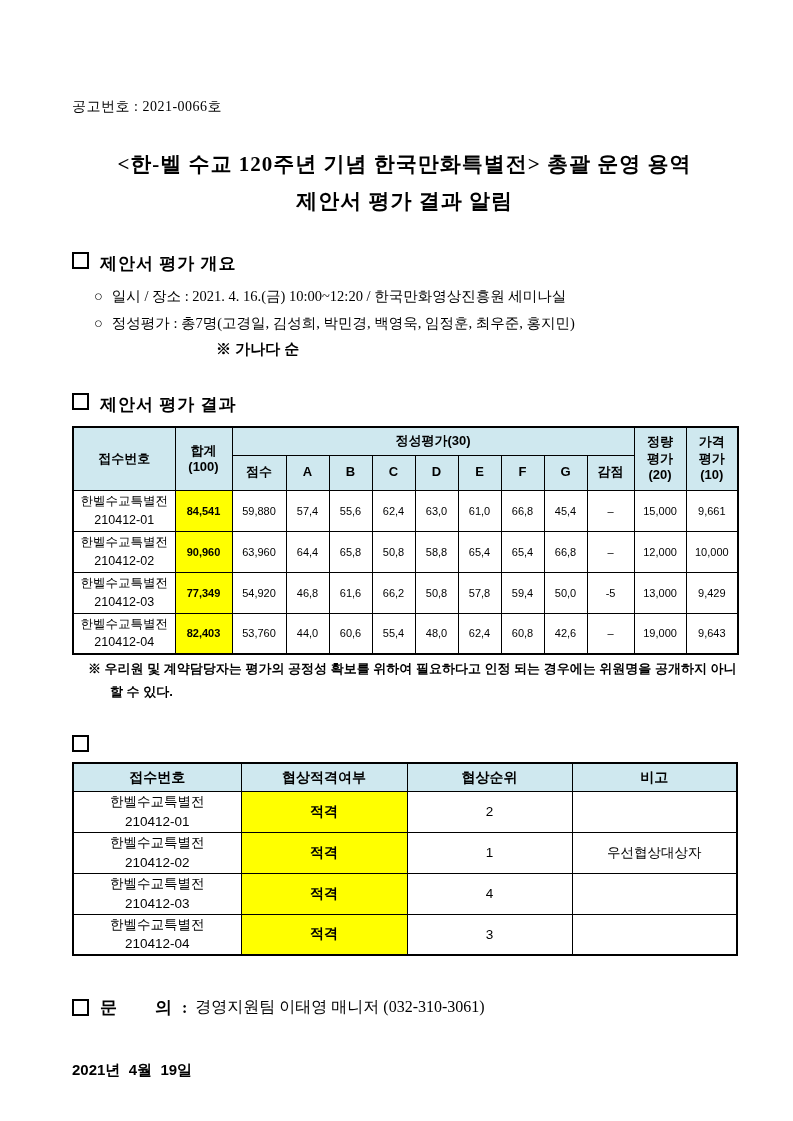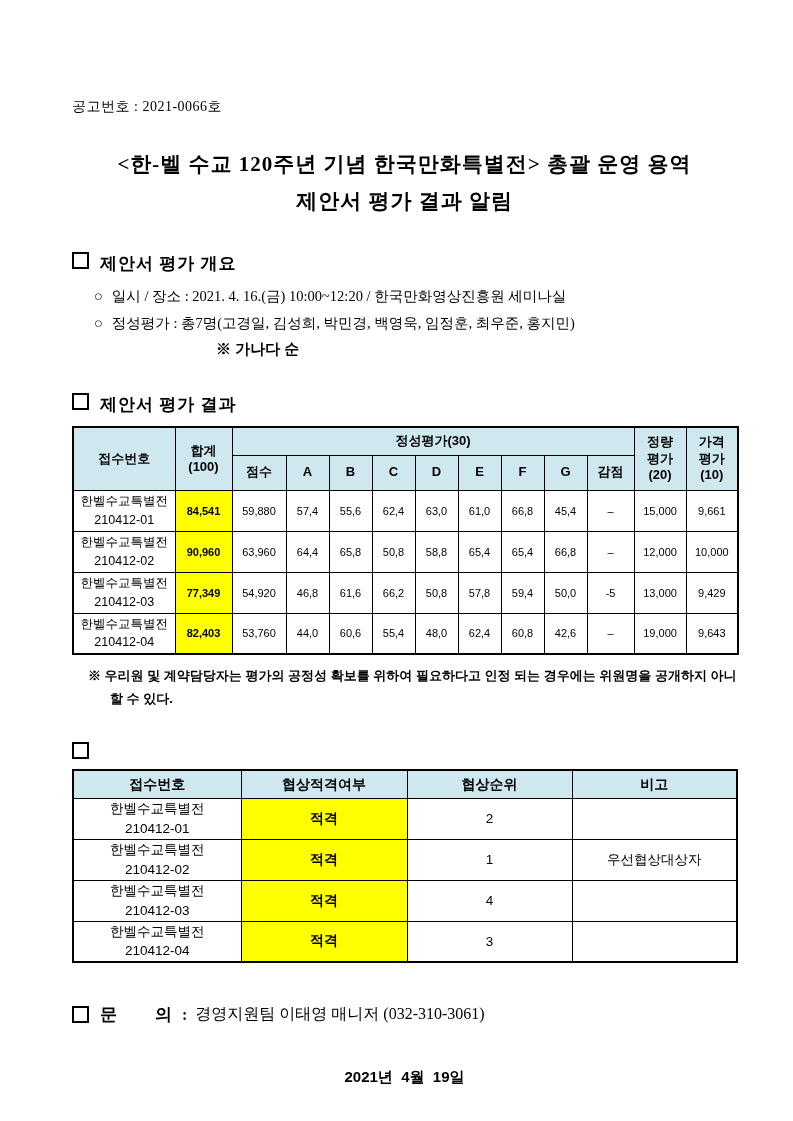--- a/index.html
+++ b/index.html
@@ -38,29 +38,29 @@
   .t1 .hr2{height:35px;}
   .t1 td{font-size:11px;white-space:pre-line;}
   td.id{font-weight:normal;font-size:12.5px;line-height:1.45;white-space:pre-line;}
   td.total{background:var(--highlight);font-weight:bold;}
   .t2 thead tr{height:28px;}
   .t2 thead th{font-size:14px;}
   .t2 tbody tr{height:41px;}
   .t2 td{font-size:13.5px;}
   td.eligible{background:var(--highlight);font-weight:bold;font-size:14px;margin-left:32px;}
 
-  .footnote{margin-top:9px;padding-left:16px;font-family:"Liberation Sans",sans-serif;
+  .footnote{margin-top:2px;padding-left:16px;font-family:"Liberation Sans",sans-serif;
             font-weight:bold;font-size:13px;line-height:23px;}
   .footnote .l2{padding-left:22px;}
 
   .contact{margin-top:40px;display:flex;align-items:center;font-size:16px;}
   .contact .q{font-weight:bold;font-size:17px;}
   .contact .q2{margin-left:38px;margin-right:10px;}
   .contact .colon{font-weight:bold;margin-right:8px;}
-  .date-line{margin-top:42px;text-align:center;font-family:"Liberation Sans",sans-serif;
+  .date-line{margin-top:42px;text-align:left;font-family:"Liberation Sans",sans-serif;
              font-weight:bold;font-size:15px;white-space:pre;}
 </style>
 </head>
 <body>
 
 <div class="page">
 
   <div class="notice-no">공고번호 : 2021-0066호</div>
 
   <div class="doc-title">

